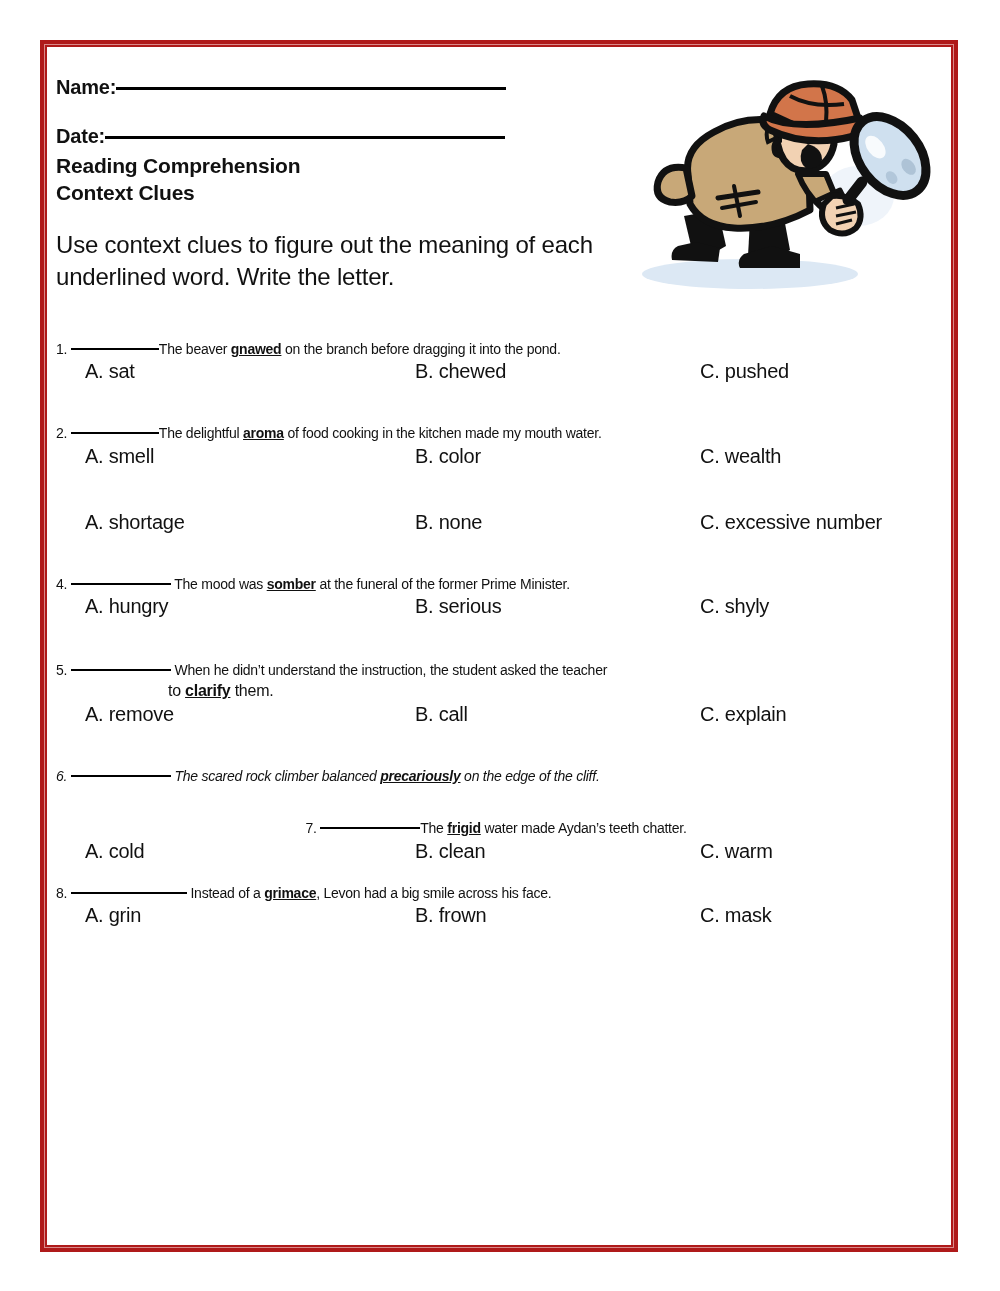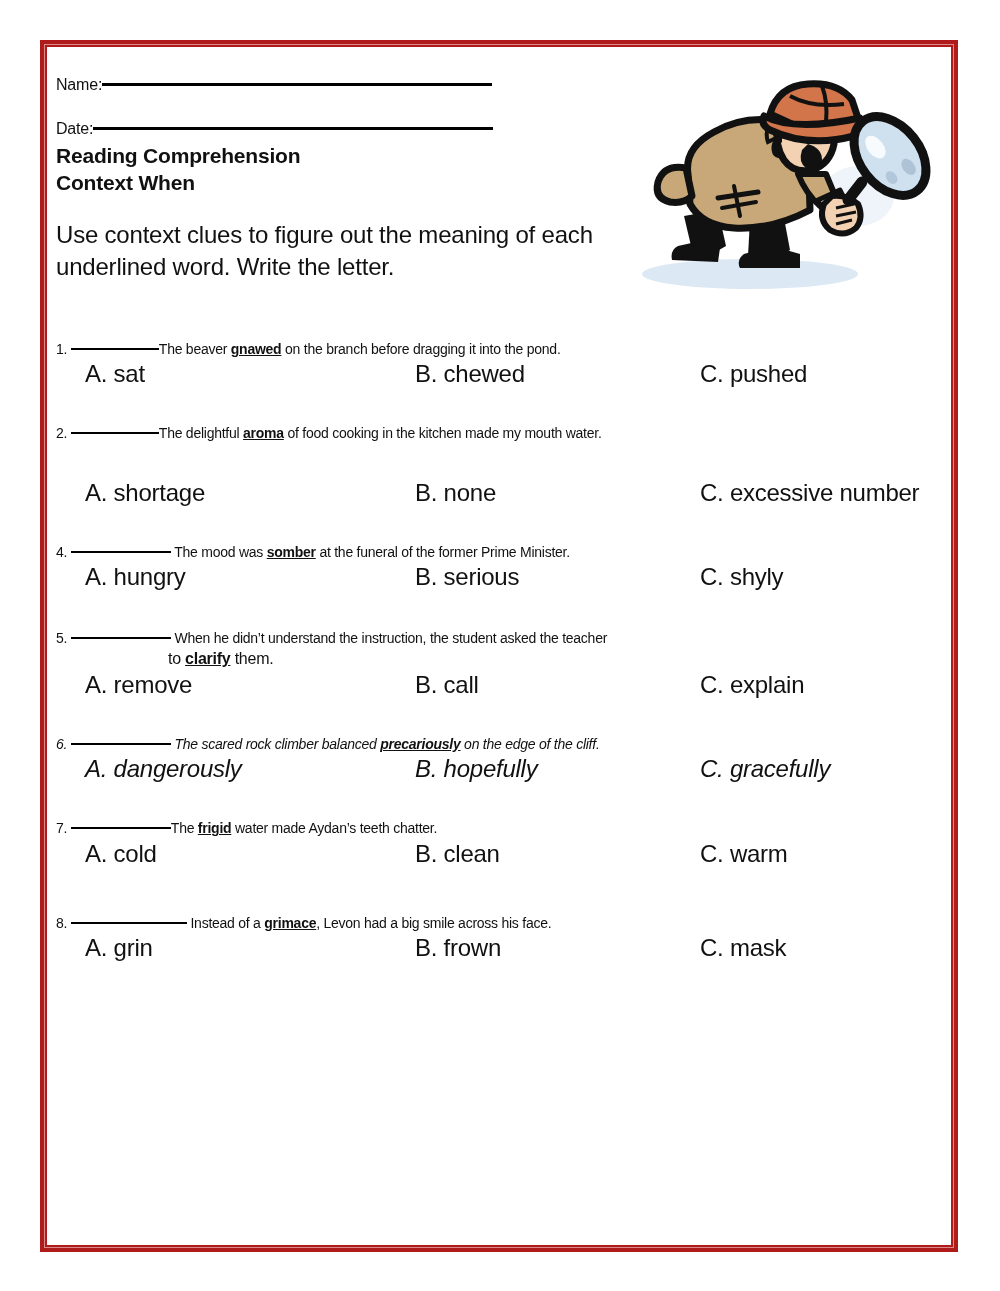--- a/index.html
+++ b/index.html
@@ -25,21 +25,21 @@
     position:absolute;
     left:-3px;top:-3px;right:-3px;bottom:-3px;
     border:1px solid #d98a8a;
     pointer-events:none;
   }
   
   #header{
     position:absolute;left:56px;top:76px;width:560px;
   }
   .field{
-    font-size:16px;font-weight:normal;
+    font-size:20px;font-weight:bold;
     display:flex;align-items:baseline;
     letter-spacing:-0.2px;
   }
   .field .lbl{white-space:pre;}
   .field .rule{
     display:inline-block;
     border-bottom:3px solid #000;
     height:1px;
     position:relative;top:-4px;
   }
@@ -90,21 +90,21 @@
   .target{font-weight:bold;text-decoration:underline;}
   .q-line2{
     font-size:16px;
     line-height:1.32;
     letter-spacing:-0.25px;
     padding-left:112px;
   }
   .opts{
     position:relative;
     height:30px;
-    font-size:24px;
+    font-size:20px;
     letter-spacing:-0.25px;
     margin-top:2px;
   }
   .opt{position:absolute;top:0;white-space:nowrap;}
   .opt-a{left:29px;}
   .opt-b{left:359px;}
   .opt-c{left:644px;}
 </style>
 </head>
 <body>
@@ -118,21 +118,21 @@
     <span class="rule"></span>
   </div>
 
   <div class="field" id="date-row">
     <span class="lbl">Date:</span>
     <span class="rule"></span>
   </div>
 
   <div id="titles">
     <div class="title-line">Reading Comprehension</div>
-    <div class="title-line">Context When</div>
+    <div class="title-line">Context Clues</div>
   </div>
 
   <div id="instructions">Use context clues to figure out the meaning of each underlined word. Write the letter.</div>
 </div>
 
 <div id="detective">
   <svg viewBox="0 0 320 212" width="320" height="212">
 
     <ellipse cx="128" cy="196" rx="108" ry="15" fill="#DCE8F4"></ellipse>
     <ellipse cx="236" cy="118" rx="36" ry="30" fill="#E8F0F8" opacity="0.7"></ellipse>
@@ -193,20 +193,25 @@
     <div class="q" style="margin-bottom: 34px;">
       <div class="q-stem"><span class="q-num">1. </span><span class="blank" style="width: 88px;"></span><span>The beaver </span><span class="target">gnawed</span><span> on the branch before dragging it into the pond.</span></div>
       <div class="opts">
         <span class="opt opt-a">A. sat</span>
         <span class="opt opt-b">B. chewed</span>
         <span class="opt opt-c">C. pushed</span>
       </div>
     </div>
     <div class="q" style="margin-bottom: 36px;">
       <div class="q-stem"><span class="q-num">2. </span><span class="blank" style="width: 88px;"></span><span>The delightful </span><span class="target">aroma</span><span> of food cooking in the kitchen made my mouth water.</span></div>
+      <div class="opts">
+        <span class="opt opt-a">A. smell</span>
+        <span class="opt opt-b">B. color</span>
+        <span class="opt opt-c">C. wealth</span>
+      </div>
     </div>
     <div class="q" style="margin-bottom: 34px;">
       <div class="opts">
         <span class="opt opt-a">A. shortage</span>
         <span class="opt opt-b">B. none</span>
         <span class="opt opt-c">C. excessive number</span>
       </div>
     </div>
     <div class="q" style="margin-bottom: 36px;">
       <div class="q-stem"><span class="q-num">4. </span><span class="blank" style="width: 100px;"></span> <span>The mood was </span><span class="target">somber</span><span> at the funeral of the former Prime Minister.</span></div>
@@ -220,27 +225,22 @@
       <div class="q-stem"><span class="q-num">5. </span><span class="blank" style="width: 100px;"></span> <span>When he didn’t understand the instruction, the student asked the teacher</span><span></span></div>
       <div class="q-line2"><span>to </span><span class="target">clarify</span><span> them.</span></div>
       <div class="opts">
         <span class="opt opt-a">A. remove</span>
         <span class="opt opt-b">B. call</span>
         <span class="opt opt-c">C. explain</span>
       </div>
     </div>
     <div class="q" style="margin-bottom: 34px; font-style: italic;">
       <div class="q-stem"><span class="q-num">6. </span><span class="blank" style="width: 100px;"></span> <span>The scared rock climber balanced </span><span class="target">precariously</span><span> on the edge of the cliff.</span></div>
-      <div class="opts">
-        <span class="opt opt-a">A. dangerously</span>
-        <span class="opt opt-b">B. hopefully</span>
-        <span class="opt opt-c">C. gracefully</span>
-      </div>
-    </div>
-    <div class="q" style="margin-bottom: 44px;">
+    </div>
+    <div class="q" style="margin-bottom: 14px; text-align: center;">
       <div class="q-stem"><span class="q-num">7. </span><span class="blank" style="width: 100px;"></span><span>The </span><span class="target">frigid</span><span> water made Aydan’s teeth chatter.</span></div>
       <div class="opts">
         <span class="opt opt-a">A. cold</span>
         <span class="opt opt-b">B. clean</span>
         <span class="opt opt-c">C. warm</span>
       </div>
     </div>
     <div class="q" style="margin-bottom: 0px;">
       <div class="q-stem"><span class="q-num">8. </span><span class="blank" style="width: 116px;"></span> <span>Instead of a </span><span class="target">grimace</span><span>, Levon had a big smile across his face.</span></div>
       <div class="opts">

